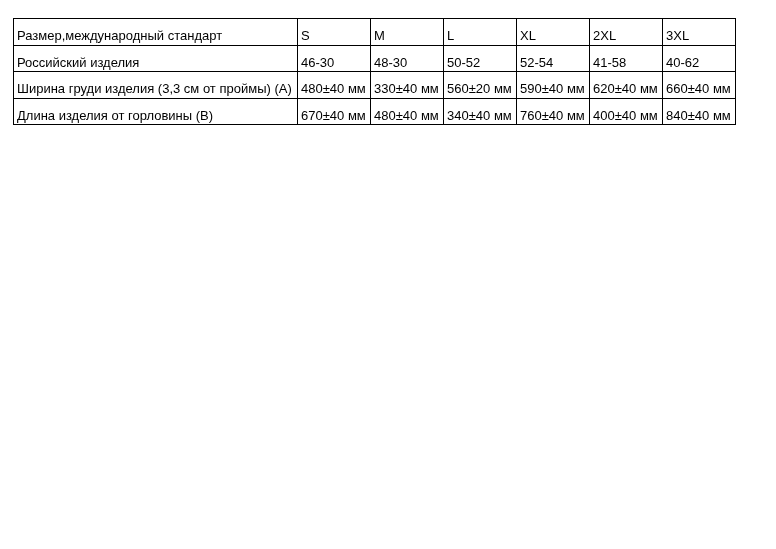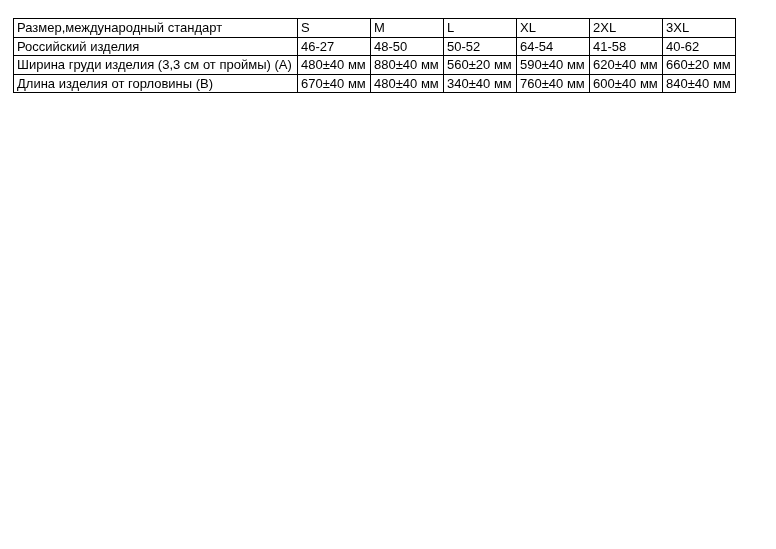--- a/index.html
+++ b/index.html
@@ -19,21 +19,21 @@
     left: 13px;
     top: 18px;
     border-collapse: collapse;
     table-layout: fixed;
   }
   .size-table td {
     border: 1px solid #000000;
     font-size: 13px;
     line-height: 17px;
     height: 17.5px;
-    padding: 0 0 0 3px;
+    padding: 8px 0 0 3px;
     color: #000000;
     white-space: nowrap;
     overflow: hidden;
     vertical-align: middle;
     text-align: left;
   }
   .col-label { width: 284px; }
   .col-size  { width: 73px; }
 </style>
 </head>
@@ -54,39 +54,39 @@
       <td>Размер,международный стандарт</td>
       <td>S</td>
       <td>M</td>
       <td>L</td>
       <td>XL</td>
       <td>2XL</td>
       <td>3XL</td>
     </tr>
     <tr>
       <td>Российский изделия</td>
-      <td>46-27</td>
-      <td>48-50</td>
+      <td>46-30</td>
+      <td>48-30</td>
       <td>50-52</td>
-      <td>64-54</td>
+      <td>52-54</td>
       <td>41-58</td>
       <td>40-62</td>
     </tr>
     <tr>
       <td>Ширина груди изделия (3,3 см от проймы) (А)</td>
       <td>480±40 мм</td>
-      <td>880±40 мм</td>
+      <td>330±40 мм</td>
       <td>560±20 мм</td>
       <td>590±40 мм</td>
       <td>620±40 мм</td>
-      <td>660±20 мм</td>
+      <td>660±40 мм</td>
     </tr>
     <tr>
       <td>Длина изделия от горловины (В)</td>
       <td>670±40 мм</td>
       <td>480±40 мм</td>
       <td>340±40 мм</td>
       <td>760±40 мм</td>
-      <td>600±40 мм</td>
+      <td>400±40 мм</td>
       <td>840±40 мм</td>
     </tr>
   </tbody>
 </table>
 
 </body></html>

